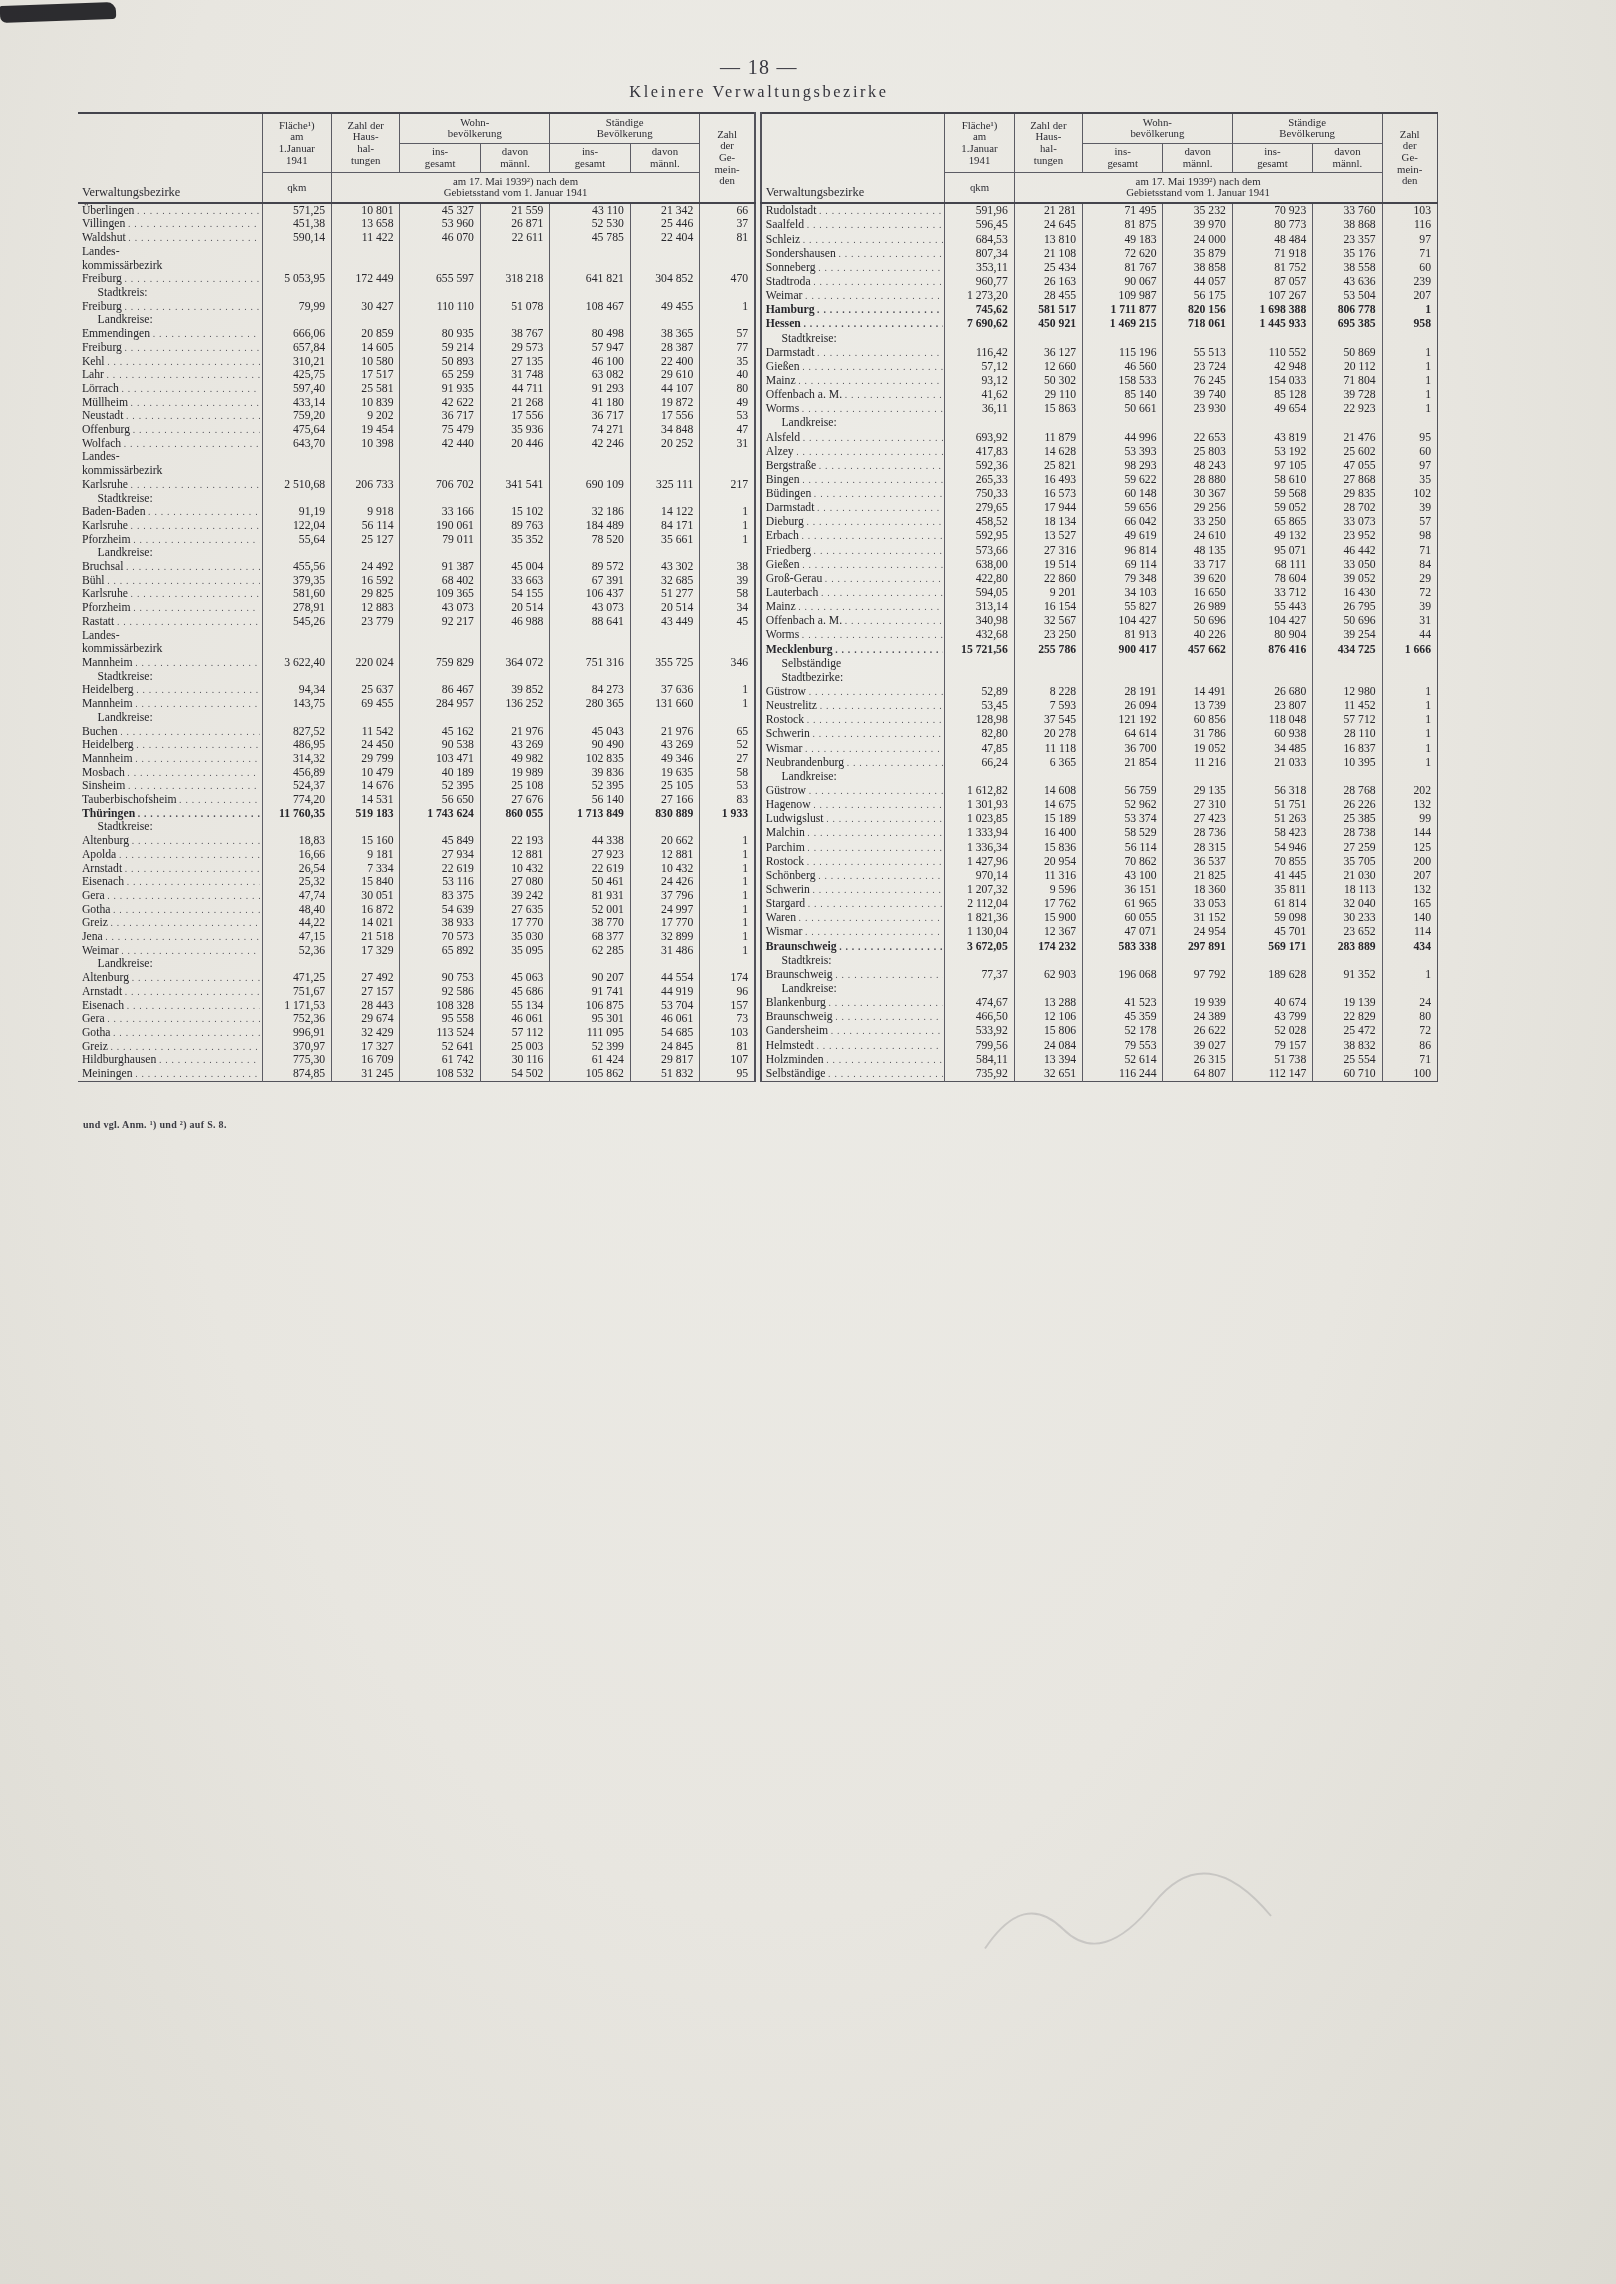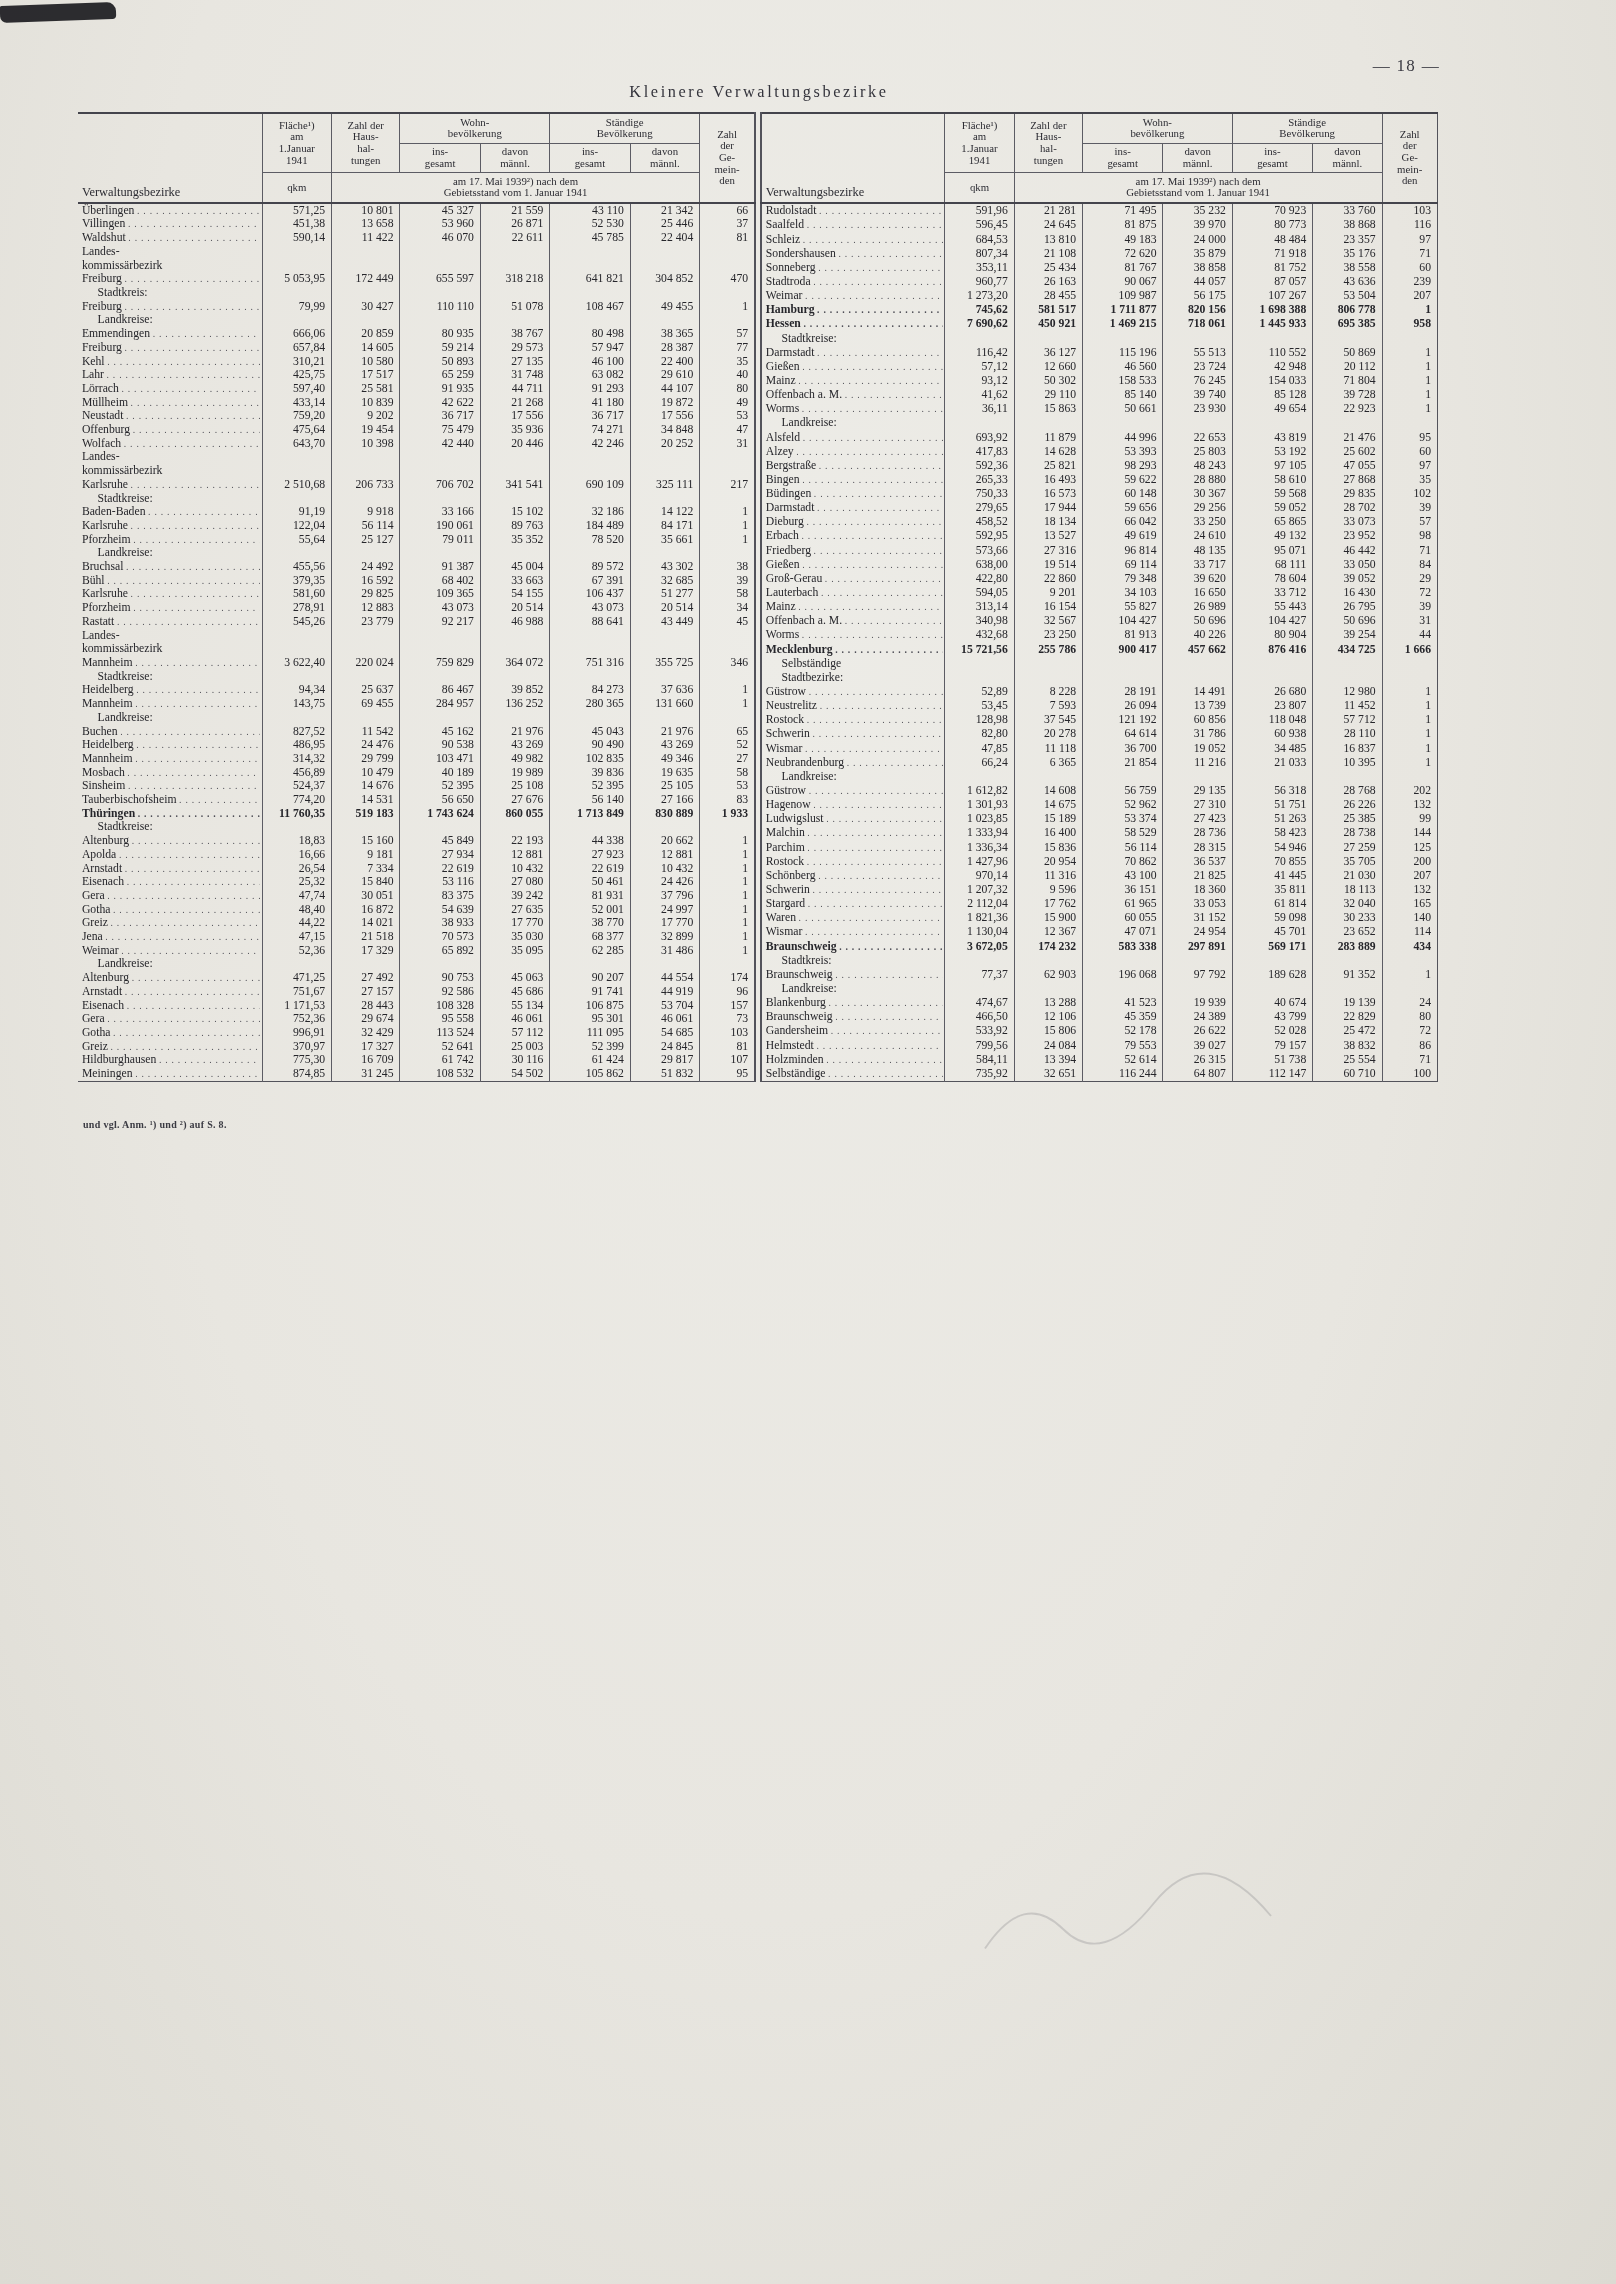--- a/index.html
+++ b/index.html
@@ -10,21 +10,21 @@
     color:#26262b;
     background: radial-gradient(ellipse at 48% 28%, #edece7 0%, #e8e6e0 55%, #dcdad2 100%);
   }
   .smudge {
     position:absolute; top:3.9px; left:0; width:116px; height:17px;
     background:#17171c; transform:rotate(-2deg);
     border-radius:2px 9px 3.9px 6.5px; opacity:.9;
   }
   .pageno {
     position:absolute; top:56px; left:78px; width:1362px;
-    text-align:right; font-size:17px; letter-spacing:1.3px; color:#3a3a42;
+    text-align:center; font-size:20px; letter-spacing:1.3px; color:#3a3a42;
   }
   .doc-title {
     position:absolute; top:82px; left:78px; width:1362px;
     text-align:center; font-size:16.3px; letter-spacing:2.6px; color:#34343c;
   }
   .tables-wrap { position:absolute; top:112px; left:78px; display:flex; gap:3.9px; }
 
   table.stat {
     border-collapse:collapse; table-layout:fixed; width:678px;
     border-top:2px solid #44444c; border-right:1px solid #53535b;
@@ -637,21 +637,21 @@
           <td class="cell-num">65</td>
         </tr>
         <tr class="row-data">
           <td class="cell-name no-lb">
             <div class="nm-line">
               <span>Heidelberg</span>
               <span class="leader"></span>
             </div>
           </td>
           <td class="cell-num">486,95</td>
-          <td class="cell-num">24 476</td>
+          <td class="cell-num">24 450</td>
           <td class="cell-num">90 538</td>
           <td class="cell-num">43 269</td>
           <td class="cell-num">90 490</td>
           <td class="cell-num">43 269</td>
           <td class="cell-num">52</td>
         </tr>
         <tr class="row-data">
           <td class="cell-name no-lb">
             <div class="nm-line">
               <span>Mannheim</span>

